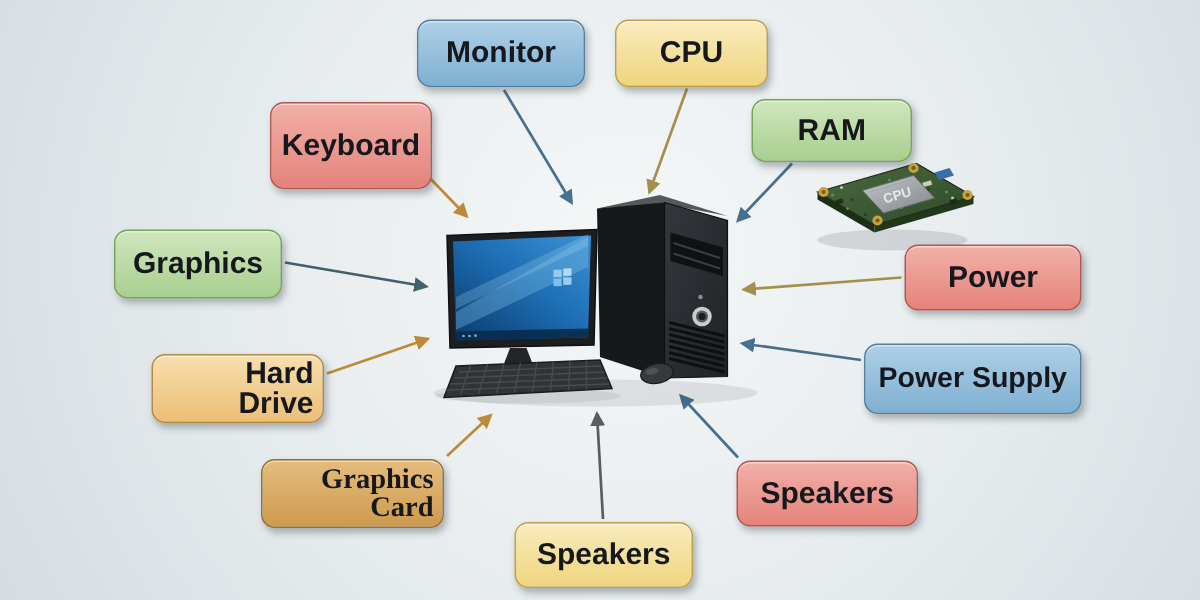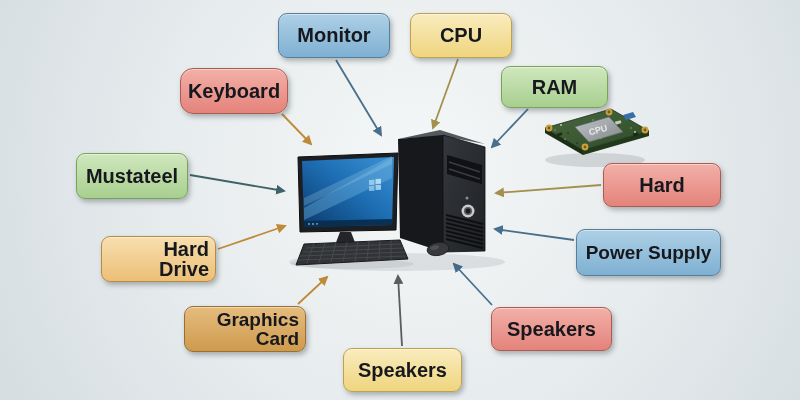--- a/index.html
+++ b/index.html
@@ -17,27 +17,27 @@
   }
   .c-blue   { background:linear-gradient(#aed0e6, #7fb0d2); border-color:#557f9e; }
   .c-yellow { background:linear-gradient(#f9ecbe, #efd57e); border-color:#bfa04e; }
   .c-red    { background:linear-gradient(#f2b0a8, #e4837b); border-color:#ad5a52; }
   .c-green  { background:linear-gradient(#cfe7bd, #a8cf8f); border-color:#77a458; }
   .c-tan    { background:linear-gradient(#f7dfaf, #ecbf76); border-color:#b78a43;padding-left:28px; }
   .c-camel  { background:linear-gradient(#e5bc7e, #ce9b4e); border-color:#997030; }
 
   #box-monitor        {left:278px; top:13px;  width:112px; height:45px;}
   #box-cpu            {left:410px; top:13px;  width:102px; height:45px;}
-  #box-keyboard       {left:180px; top:68px;  width:108px; height:46px;border-radius:13px;}
+  #box-keyboard       {left:180px; top:68px;  width:108px; height:58px;}
   #box-ram            {left:501px; top:66px;  width:107px; height:42px;}
   #box-mustateel      {left:76px;  top:153px; width:112px; height:46px;}
   #box-mouse          {left:603px; top:163px; width:118px; height:44px;}
   #box-hard-drive     {left:101px; top:236px; width:115px; height:46px;}
   #box-power-supply   {left:576px; top:229px; width:145px; height:47px; font-size:19px;}
-  #box-graphics-card  {left:184px; top:306px; width:122px; height:46px; font-size:19px;}
+  #box-graphics-card  {left:174px; top:306px; width:122px; height:46px; font-size:19px;font-family:Liberation Serif, serif;}
   #box-speakers-right {left:491px; top:307px; width:121px; height:44px;}
   #box-speakers-bottom{left:343px; top:348px; width:119px; height:44px;}
 
   .overlay { position:absolute; left:0; top:0; pointer-events:none; }
 </style>
 </head>
 <body>
 
 <div class="canvas">
 
@@ -200,21 +200,21 @@
     </g>
     <polygon points="40,29 74,19 88,34 54,44" fill="url(#silverDie)" stroke="#6a6e72" stroke-width="0.6"></polygon>
     <polygon points="45,30 72,22 83,33 56,41" fill="none" stroke="#9aa0a4" stroke-width="0.6" opacity="0.7"></polygon>
     <text x="64" y="35" transform="rotate(-16 64 35)" text-anchor="middle" font-family="Liberation Sans, sans-serif" font-size="9" font-weight="700" fill="#e6e8ea">CPU</text>
   </svg>
 
   <div class="pbox c-blue" id="box-monitor">Monitor</div>
   <div class="pbox c-yellow" id="box-cpu">CPU</div>
   <div class="pbox c-red" id="box-keyboard">Keyboard</div>
   <div class="pbox c-green" id="box-ram">RAM</div>
-  <div class="pbox c-green" id="box-mustateel">Mustateel</div>
-  <div class="pbox c-red" id="box-mouse">Hard</div>
+  <div class="pbox c-green" id="box-mustateel">Graphics</div>
+  <div class="pbox c-red" id="box-mouse">Power</div>
   <div class="pbox c-tan" id="box-hard-drive">Hard Drive</div>
   <div class="pbox c-blue" id="box-power-supply">Power Supply</div>
   <div class="pbox c-camel" id="box-graphics-card">Graphics Card</div>
   <div class="pbox c-red" id="box-speakers-right">Speakers</div>
   <div class="pbox c-yellow" id="box-speakers-bottom">Speakers</div>
 
 </div>
 
 </body></html>

